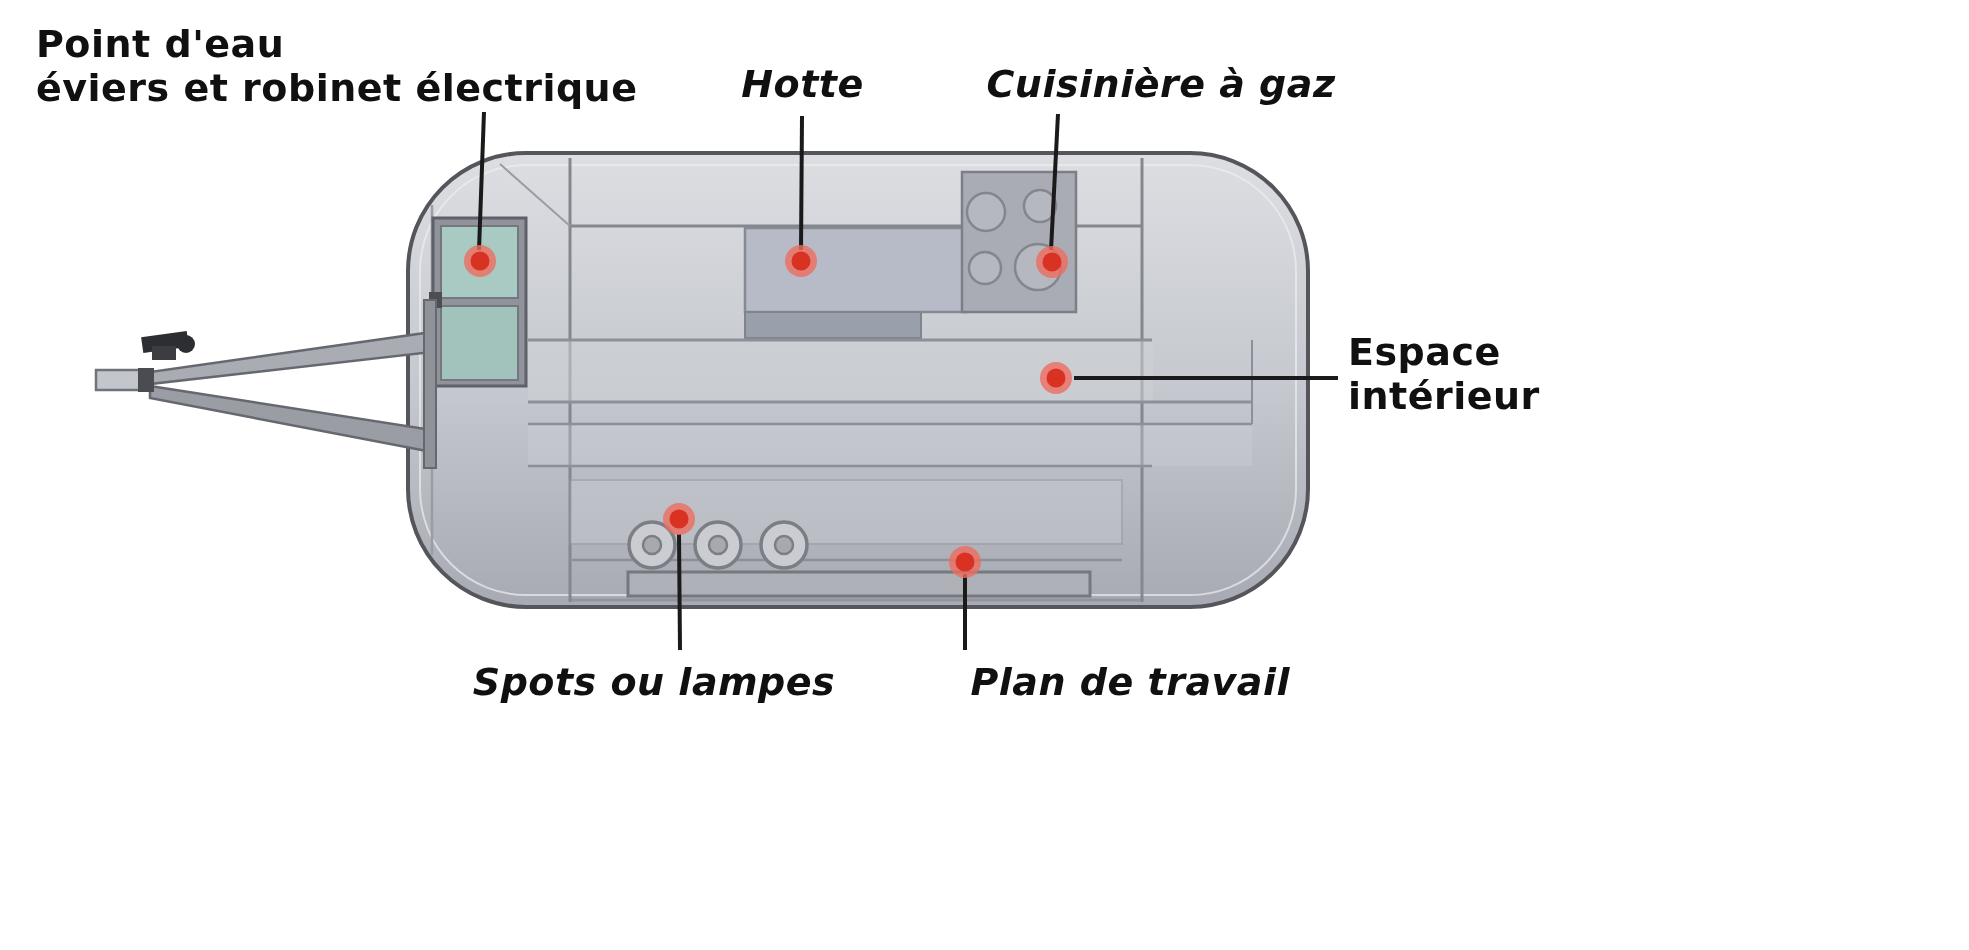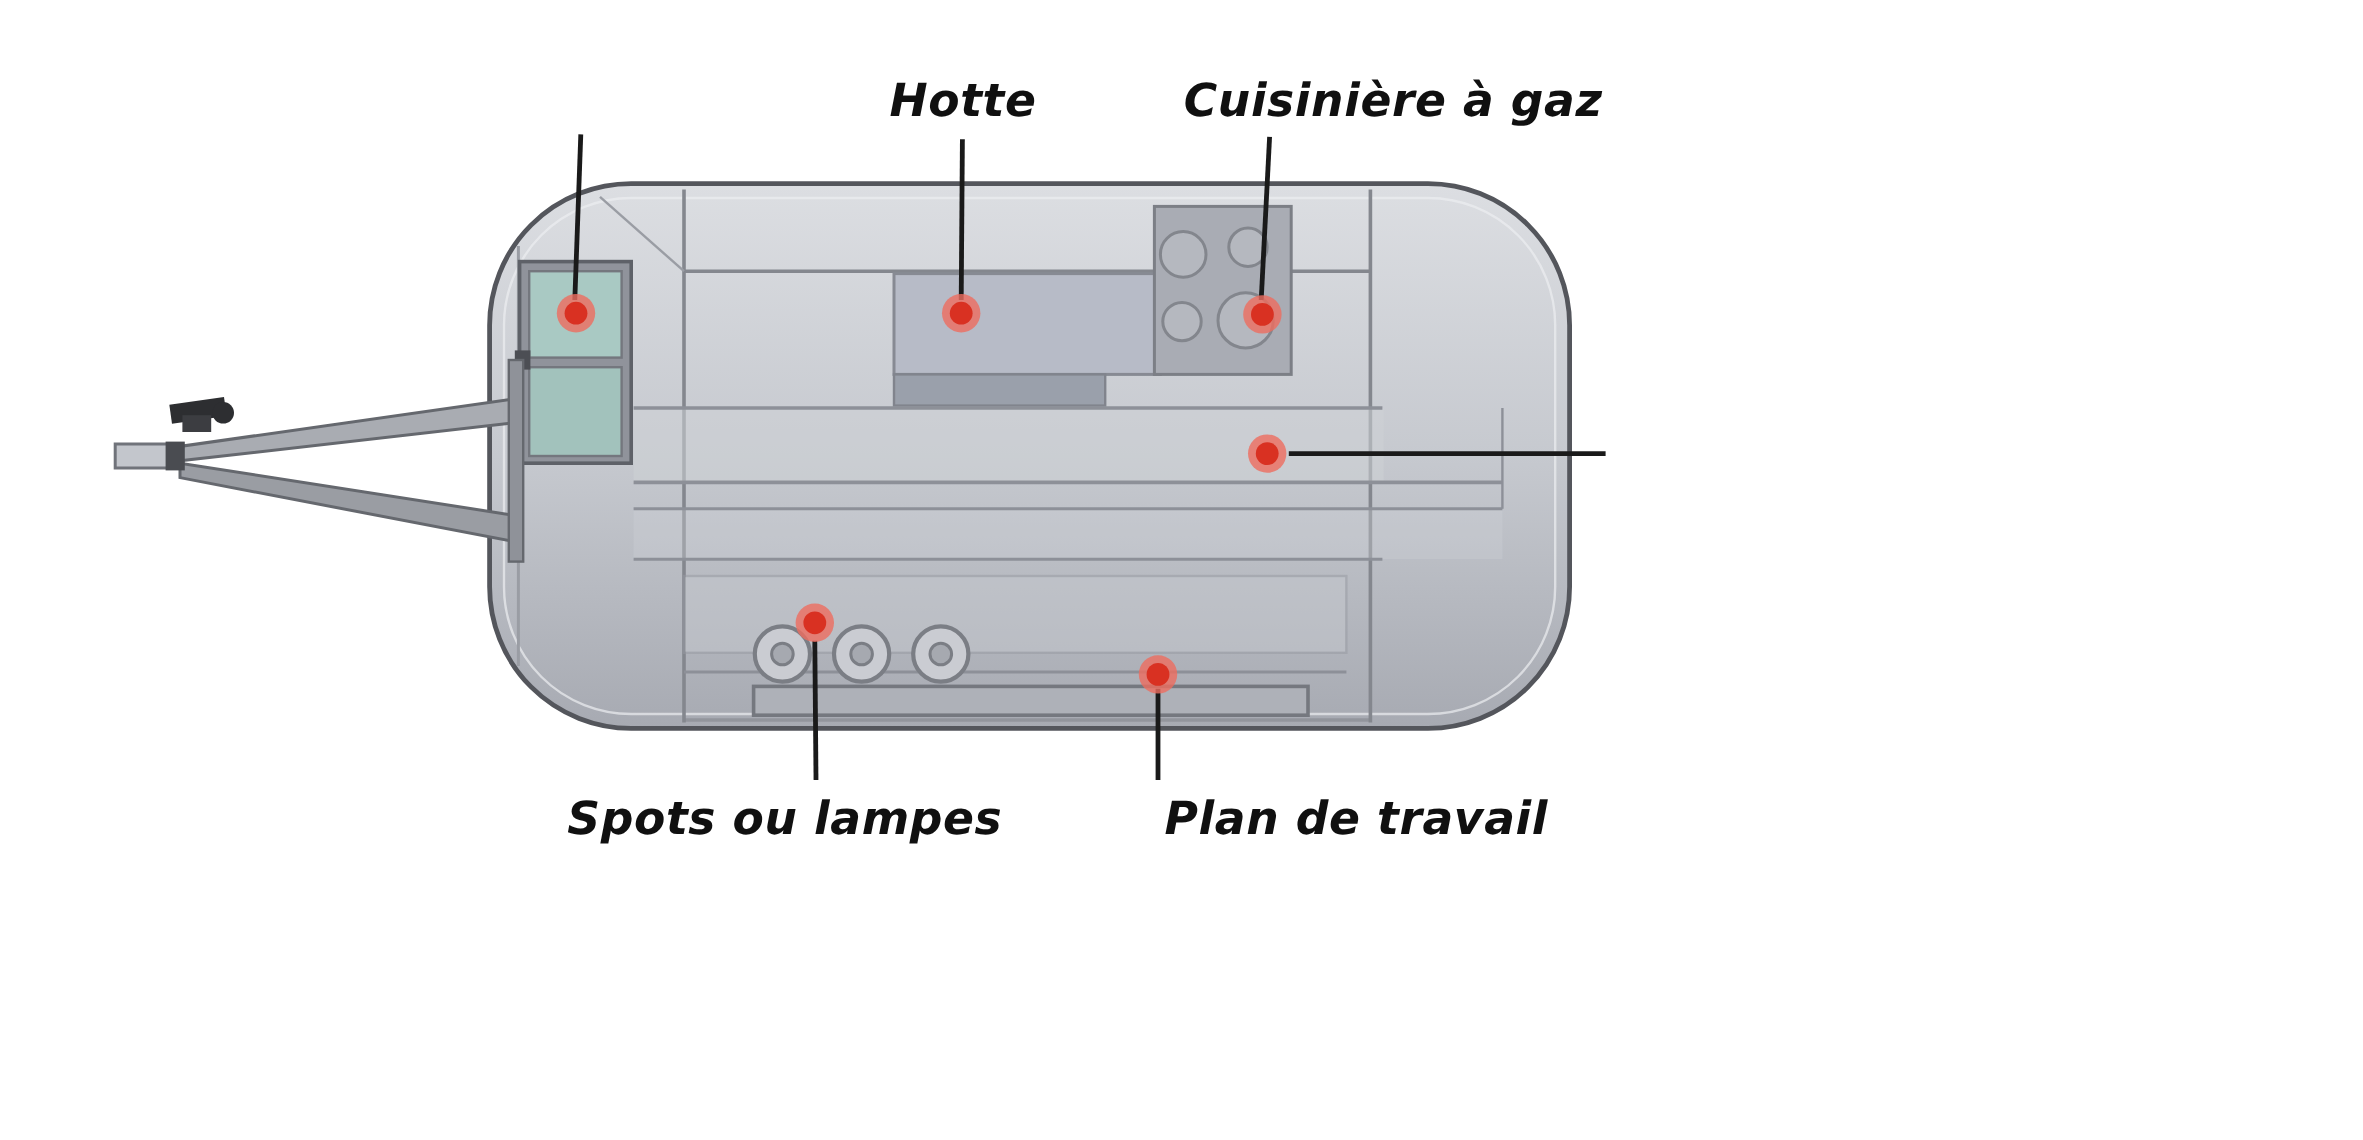--- a/index.html
+++ b/index.html
@@ -145,29 +145,37 @@
         <circle cx="679" cy="519" r="16" fill="#ee6d5f" opacity="0.8"></circle>
         <circle cx="679" cy="519" r="9.5" fill="#d93122"></circle>
       </g>
       <g>
         <circle cx="965" cy="562" r="16" fill="#ee6d5f" opacity="0.8"></circle>
         <circle cx="965" cy="562" r="9.5" fill="#d93122"></circle>
       </g>
     </g>
   </svg>
 
+  <div class="label" style="left:36px; top:22px;">
+    <div>Point d'eau</div>
+    <div>éviers et robinet électrique</div>
+  </div>
 
   <div class="label center" style="left:700px; top:62px; width:205px;">
     <div>Hotte</div>
   </div>
 
   <div class="label center" style="left:966px; top:62px; width:390px;">
     <div>Cuisinière à gaz</div>
   </div>
 
+  <div class="label" style="left:1348px; top:330px;">
+    <div>Espace</div>
+    <div>intérieur</div>
+  </div>
 
   <div class="label center" style="left:444px; top:660px; width:420px;">
     <div>Spots ou lampes</div>
   </div>
 
   <div class="label center" style="left:905px; top:660px; width:385px;text-align:right;">
     <div>Plan de travail</div>
   </div>
 
 </div>

